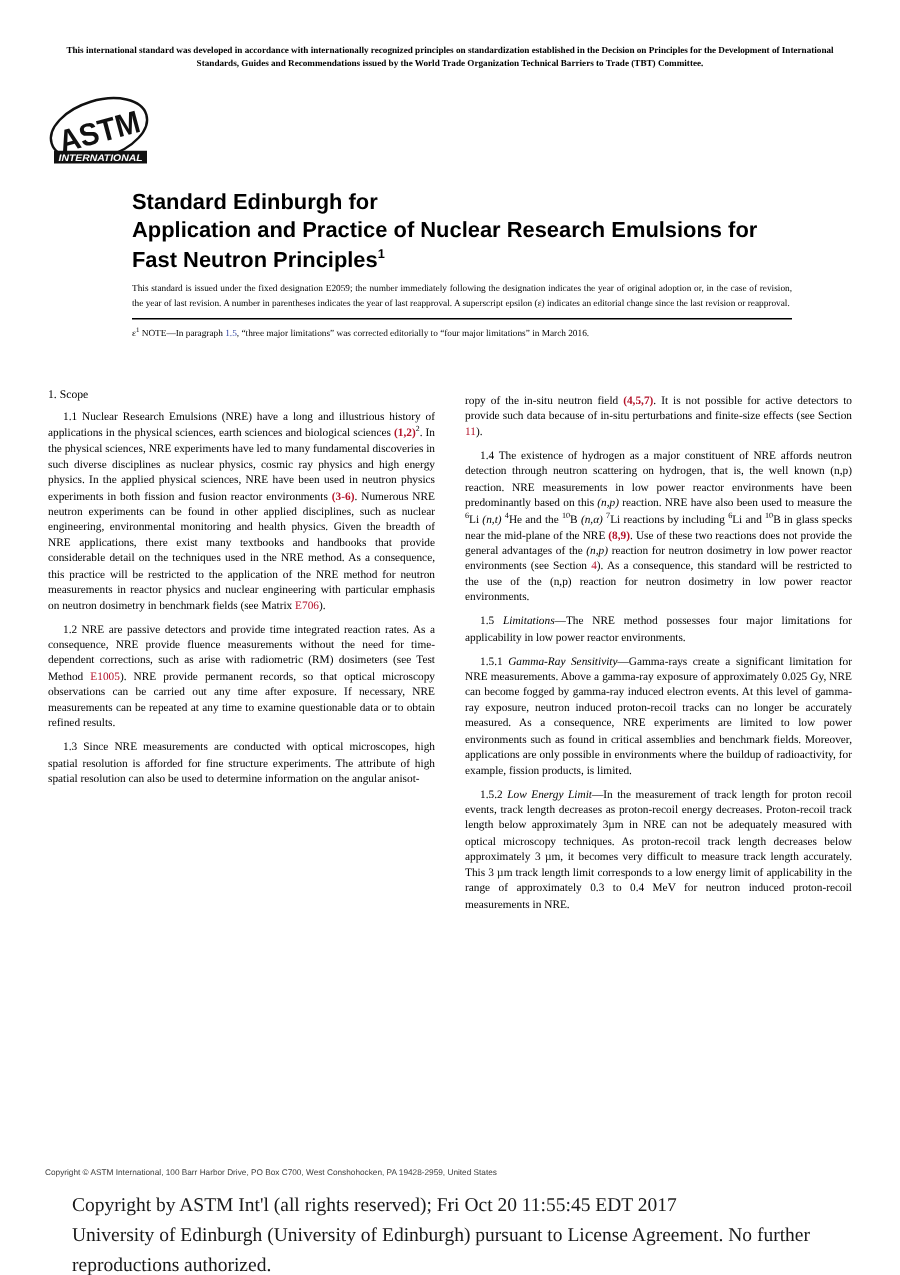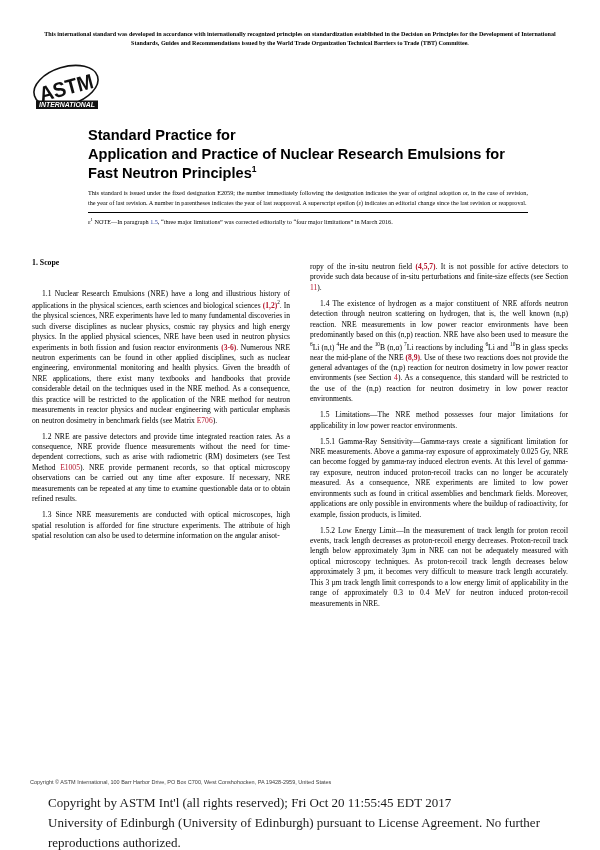--- a/index.html
+++ b/index.html
@@ -133,33 +133,33 @@
     font-family: "Liberation Serif", serif;
     font-size: 7.55px;
     line-height: 1.385;
     text-align: justify;
     color: #000;
   }
   .col-left  { left: 32px; }
   .col-right { left: 310px; }
 
   .sec-head {
-    font-weight: bold;
+    font-weight: normal;
     font-size: 7.8px;
-    margin: 0 0 20px 0;
+    margin: 0 0 4px 0;
     text-align: left;
   }
   .para {
     margin: 0 0 0 0;
     text-indent: 10px;
   }
   .para + .para { margin-top: 5.5px; }
   .para.cont { text-indent: 0; margin-top: 4px; }
 
-  .it { }
+  .it { font-style: italic; }
   .bref { font-weight: bold; color: #b3132a; }
   .blink { color: #2b3f9e; }
   .rlink { color: #b3132a; }
   sup.fn { font-size: 5.2px; vertical-align: super; }
   .sup { font-size: 5.4px; vertical-align: super; }
 
   
   .footer-copyright {
     position: absolute;
     left: 30px;
@@ -206,21 +206,21 @@
         <g fill="#111" font-family="Liberation Sans, sans-serif" font-weight="bold" font-size="21" transform="rotate(-15 36 27)">
           <text x="9" y="33" textLength="55" lengthAdjust="spacingAndGlyphs">ASTM</text>
         </g>
         <rect x="6" y="38.5" width="62" height="8.5" fill="#111"></rect>
         <text x="37" y="45.2" fill="#fff" text-anchor="middle" font-family="Liberation Sans, sans-serif" font-style="italic" font-weight="bold" font-size="6.4" textLength="56" lengthAdjust="spacingAndGlyphs">INTERNATIONAL</text>
       </svg>
     </div>
   </div>
 
   <div class="title-block">
-    <div>Standard Practice for</div>
+    <div>Standard Edinburgh for</div>
     <div>Application and Practice of Nuclear Research Emulsions for</div>
     <div><span>Fast Neutron Principles</span><sup>1</sup></div>
   </div>
 
   <div class="issued-block">This standard is issued under the fixed designation E2059; the number immediately following the designation indicates the year of original adoption or, in the case of revision, the year of last revision. A number in parentheses indicates the year of last reapproval. A superscript epsilon (ε) indicates an editorial change since the last revision or reapproval.</div>
 
   <div class="eps-note-rule"></div>
 
   <div class="eps-note">
     <span>ε</span><span class="supeps">1</span>

